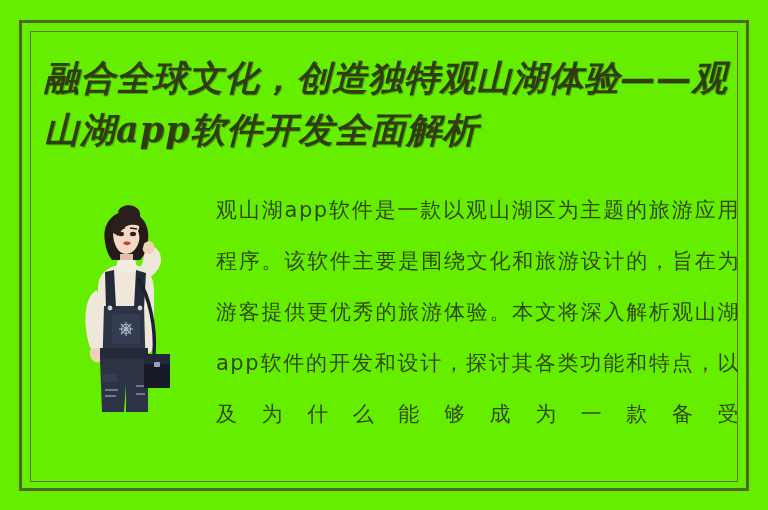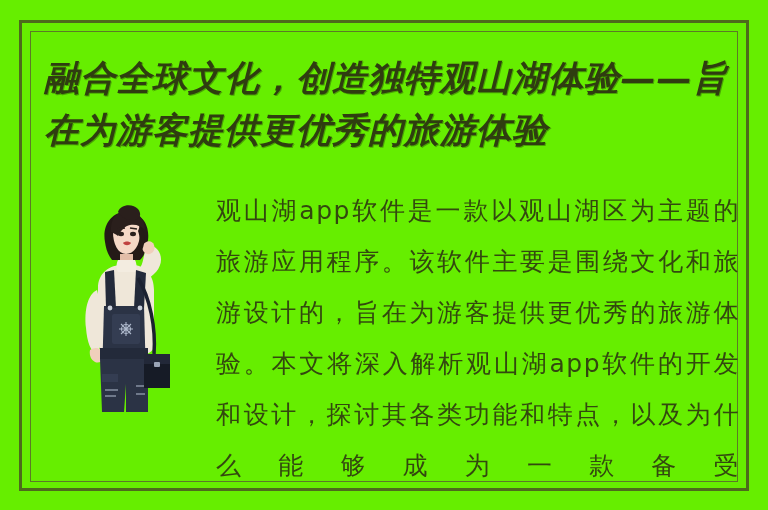--- a/index.html
+++ b/index.html
@@ -73,37 +73,37 @@
   .figure-svg { display: block; width: 96px; height: 247px; }
 
   
   .body-copy {
     position: absolute;
     left: 216px;
     top: 185px;
     width: 524px;
     color: #33480f;
     font-family: "DejaVu Sans", "Liberation Sans", sans-serif;
-    font-size: 25px;
+    font-size: 21px;
     line-height: 51px;
     letter-spacing: 1.5px;
     text-align: justify;
     text-align-last: justify;
     word-break: break-all;
   }
 </style>
 </head>
 <body>
 
 <div id="poster">
 
   <div class="frame-outer"></div>
   <div class="frame-inner"></div>
 
-  <div class="title">融合全球文化，创造独特观山湖体验——旨在为游客提供更优秀的旅游体验</div>
+  <div class="title">融合全球文化，创造独特观山湖体验——观山湖app软件开发全面解析</div>
 
   <div class="figure-wrap">
     <svg class="figure-svg" viewBox="0 0 96 247" xmlns="http://www.w3.org/2000/svg">
       <defs>
         <clipPath id="clipAll">
             <rect x="0" y="0" width="96" height="247"></rect>
           </clipPath>
       </defs>
       <g clip-path="url(#clipAll)">
 

